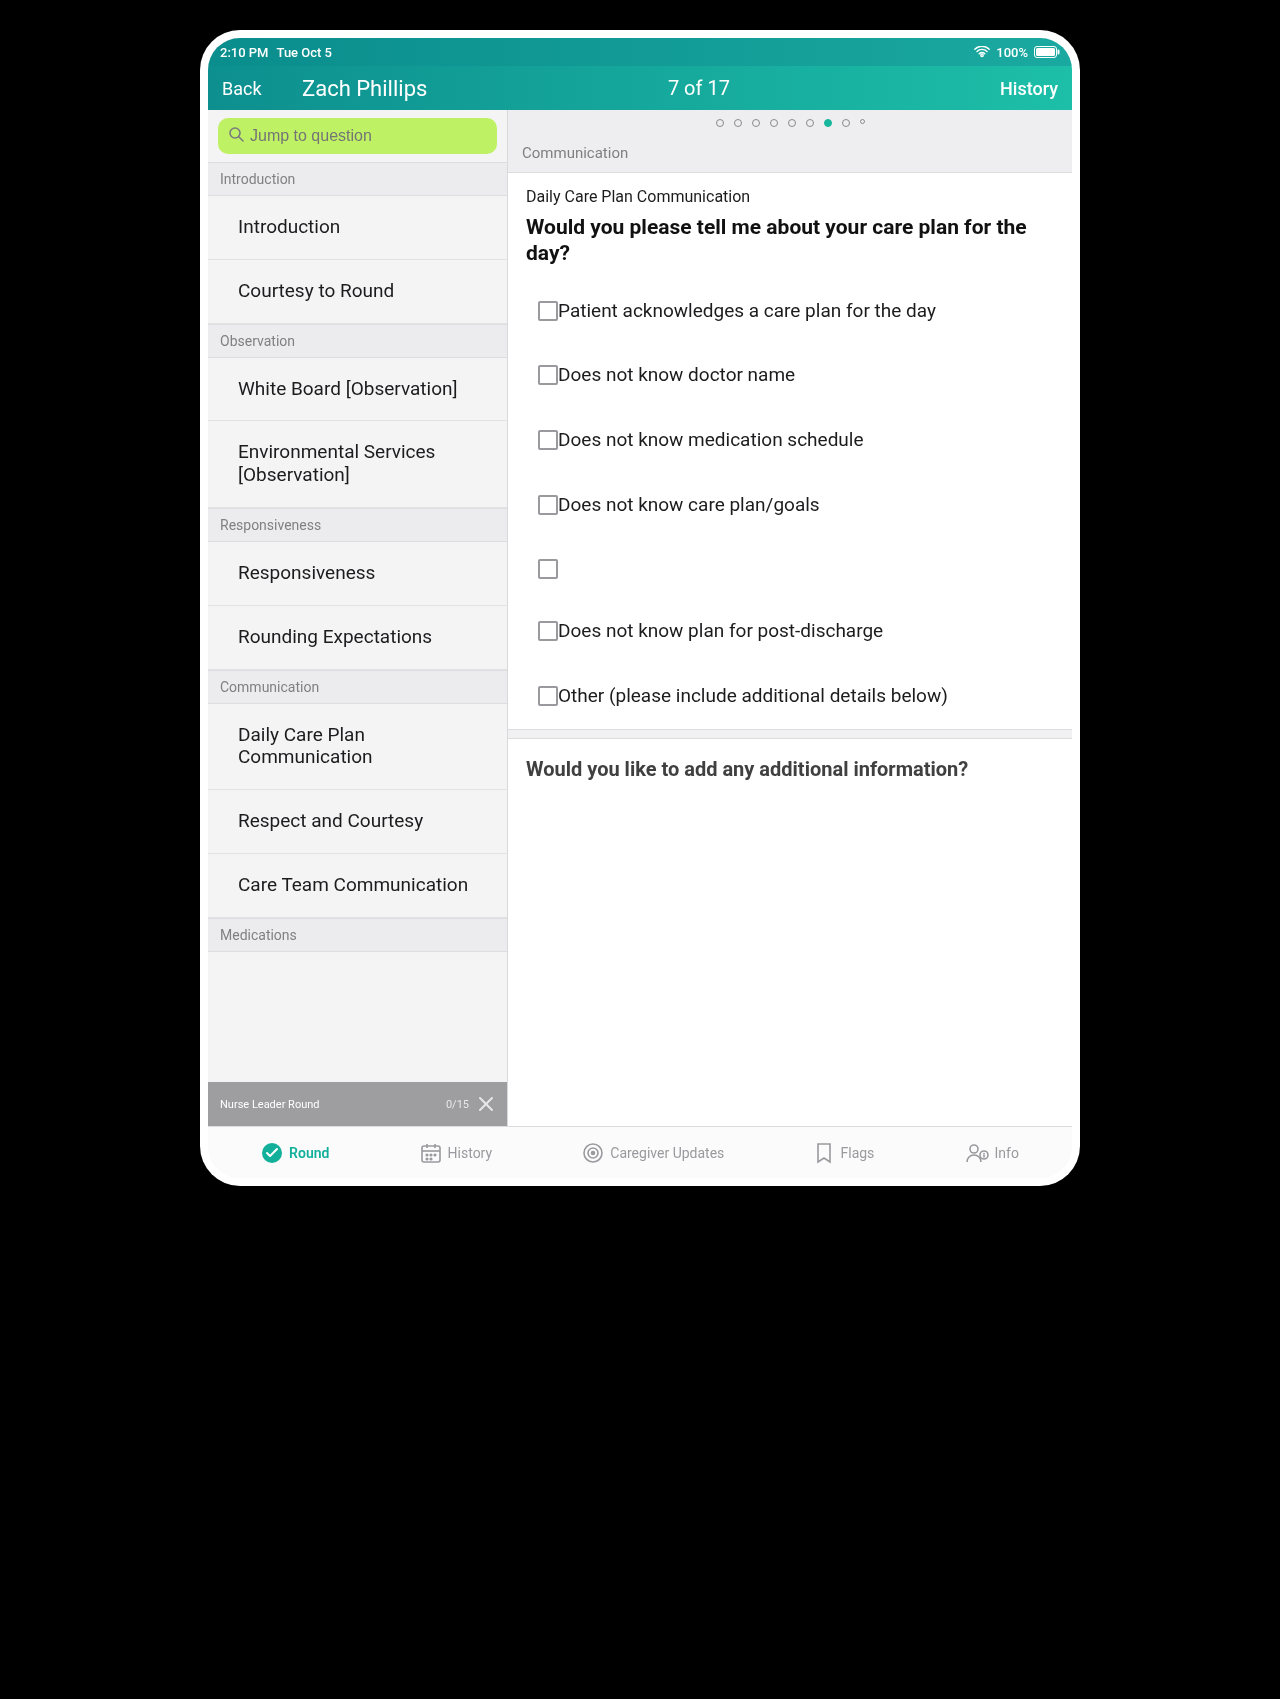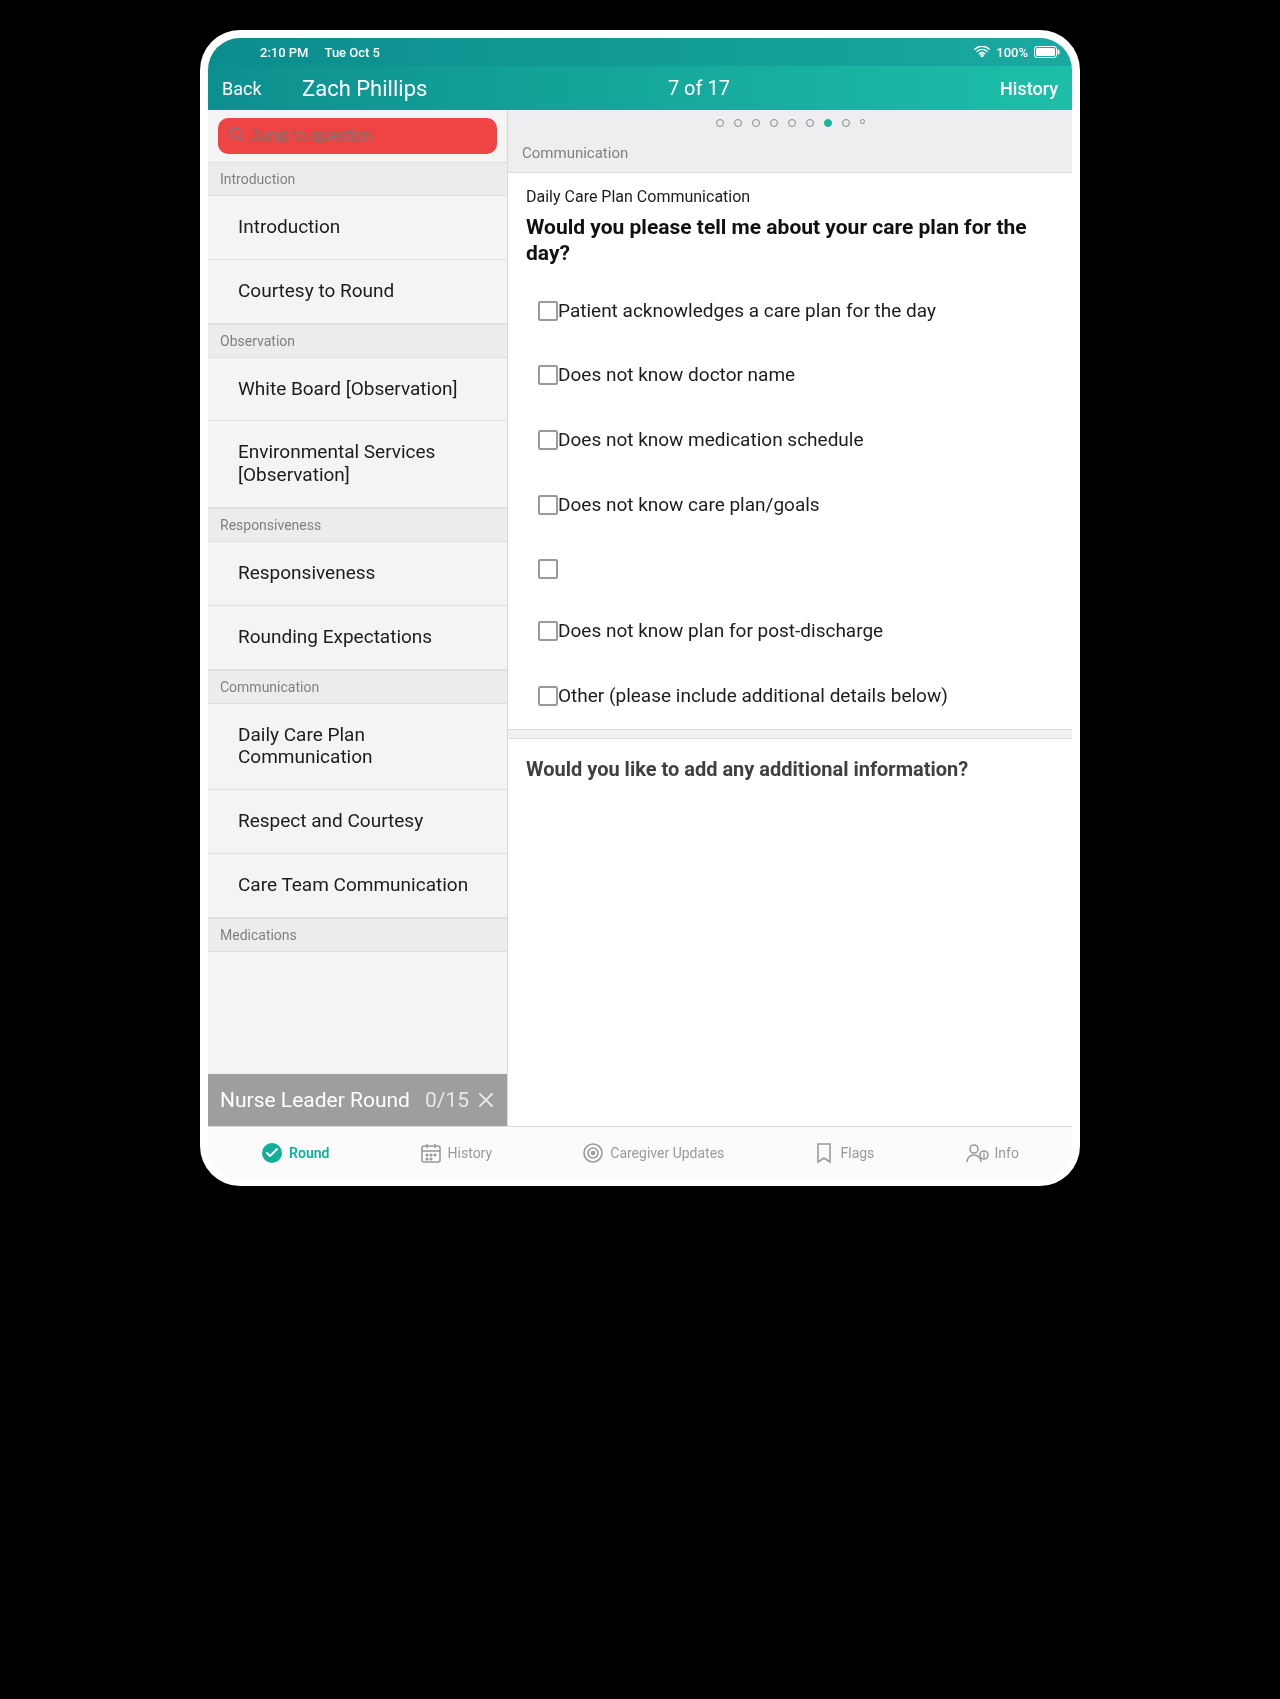--- a/index.html
+++ b/index.html
@@ -36,21 +36,21 @@
     height: 28px;
     background: linear-gradient(to right, #0a8d8d, #1aa9a0);
     color: #fff;
     display: flex;
     align-items: center;
     justify-content: space-between;
     padding: 0 12px;
     font-size: 13px;
     font-weight: 500;
   }
-  .status-left { display:flex; gap:16px; align-items:center;margin-left:40px;}
+  .status-left { display:flex; gap:8px; align-items:center;}
   .status-right { display:flex; gap:6px; align-items:center;}
   .wifi-icon, .battery-icon { display:inline-flex; align-items:center;}
   
   .header {
     height: 44px;
     background: linear-gradient(to right, #0d8f8f, #1dbfa8);
     color: #fff;
     display: flex;
     align-items: center;
     padding: 0 14px;
@@ -70,21 +70,21 @@
   .sidebar {
     width: 300px;
     background:#f4f4f5;
     border-right:1px solid #d9d9db;
     display:flex;
     flex-direction:column;
     overflow:hidden;
   }
   .search-wrap { padding:8px 10px; background:#f4f4f5;}
   .search {
-    background:#ef4444;
+    background:#bef264;
     border-radius:10px;
     height:36px;
     display:flex;
     align-items:center;
     padding:16px 10px;
     gap:6px;
     color:#7a7a7e;
   }
   .search input {
     border:none;
@@ -111,25 +111,25 @@
     background:#f4f4f5;
     line-height:1.2;
   }
   .nav-scroll { flex:1; overflow:hidden; }
   .sidebar-footer {
     position:relative;
   }
   .progress-bar {
     background:#9e9ea0;
     color:#fff;
-    height:52px;
+    height:44px;
     display:flex;
     align-items:center;
     padding:0 12px;
-    font-size:21px;
+    font-size:11px;
   }
   .progress-bar .count { margin-left:auto; margin-right:8px; color:#e8e8ea;}
   .progress-bar .close { color:#e8e8ea; cursor:pointer; display:inline-flex;}
   
   .main { flex:1; background:#fff; display:flex; flex-direction:column; overflow:hidden;}
   .dot-row {
     background:#eeeef0;
     display:flex;
     justify-content:center;
     gap:10px;

